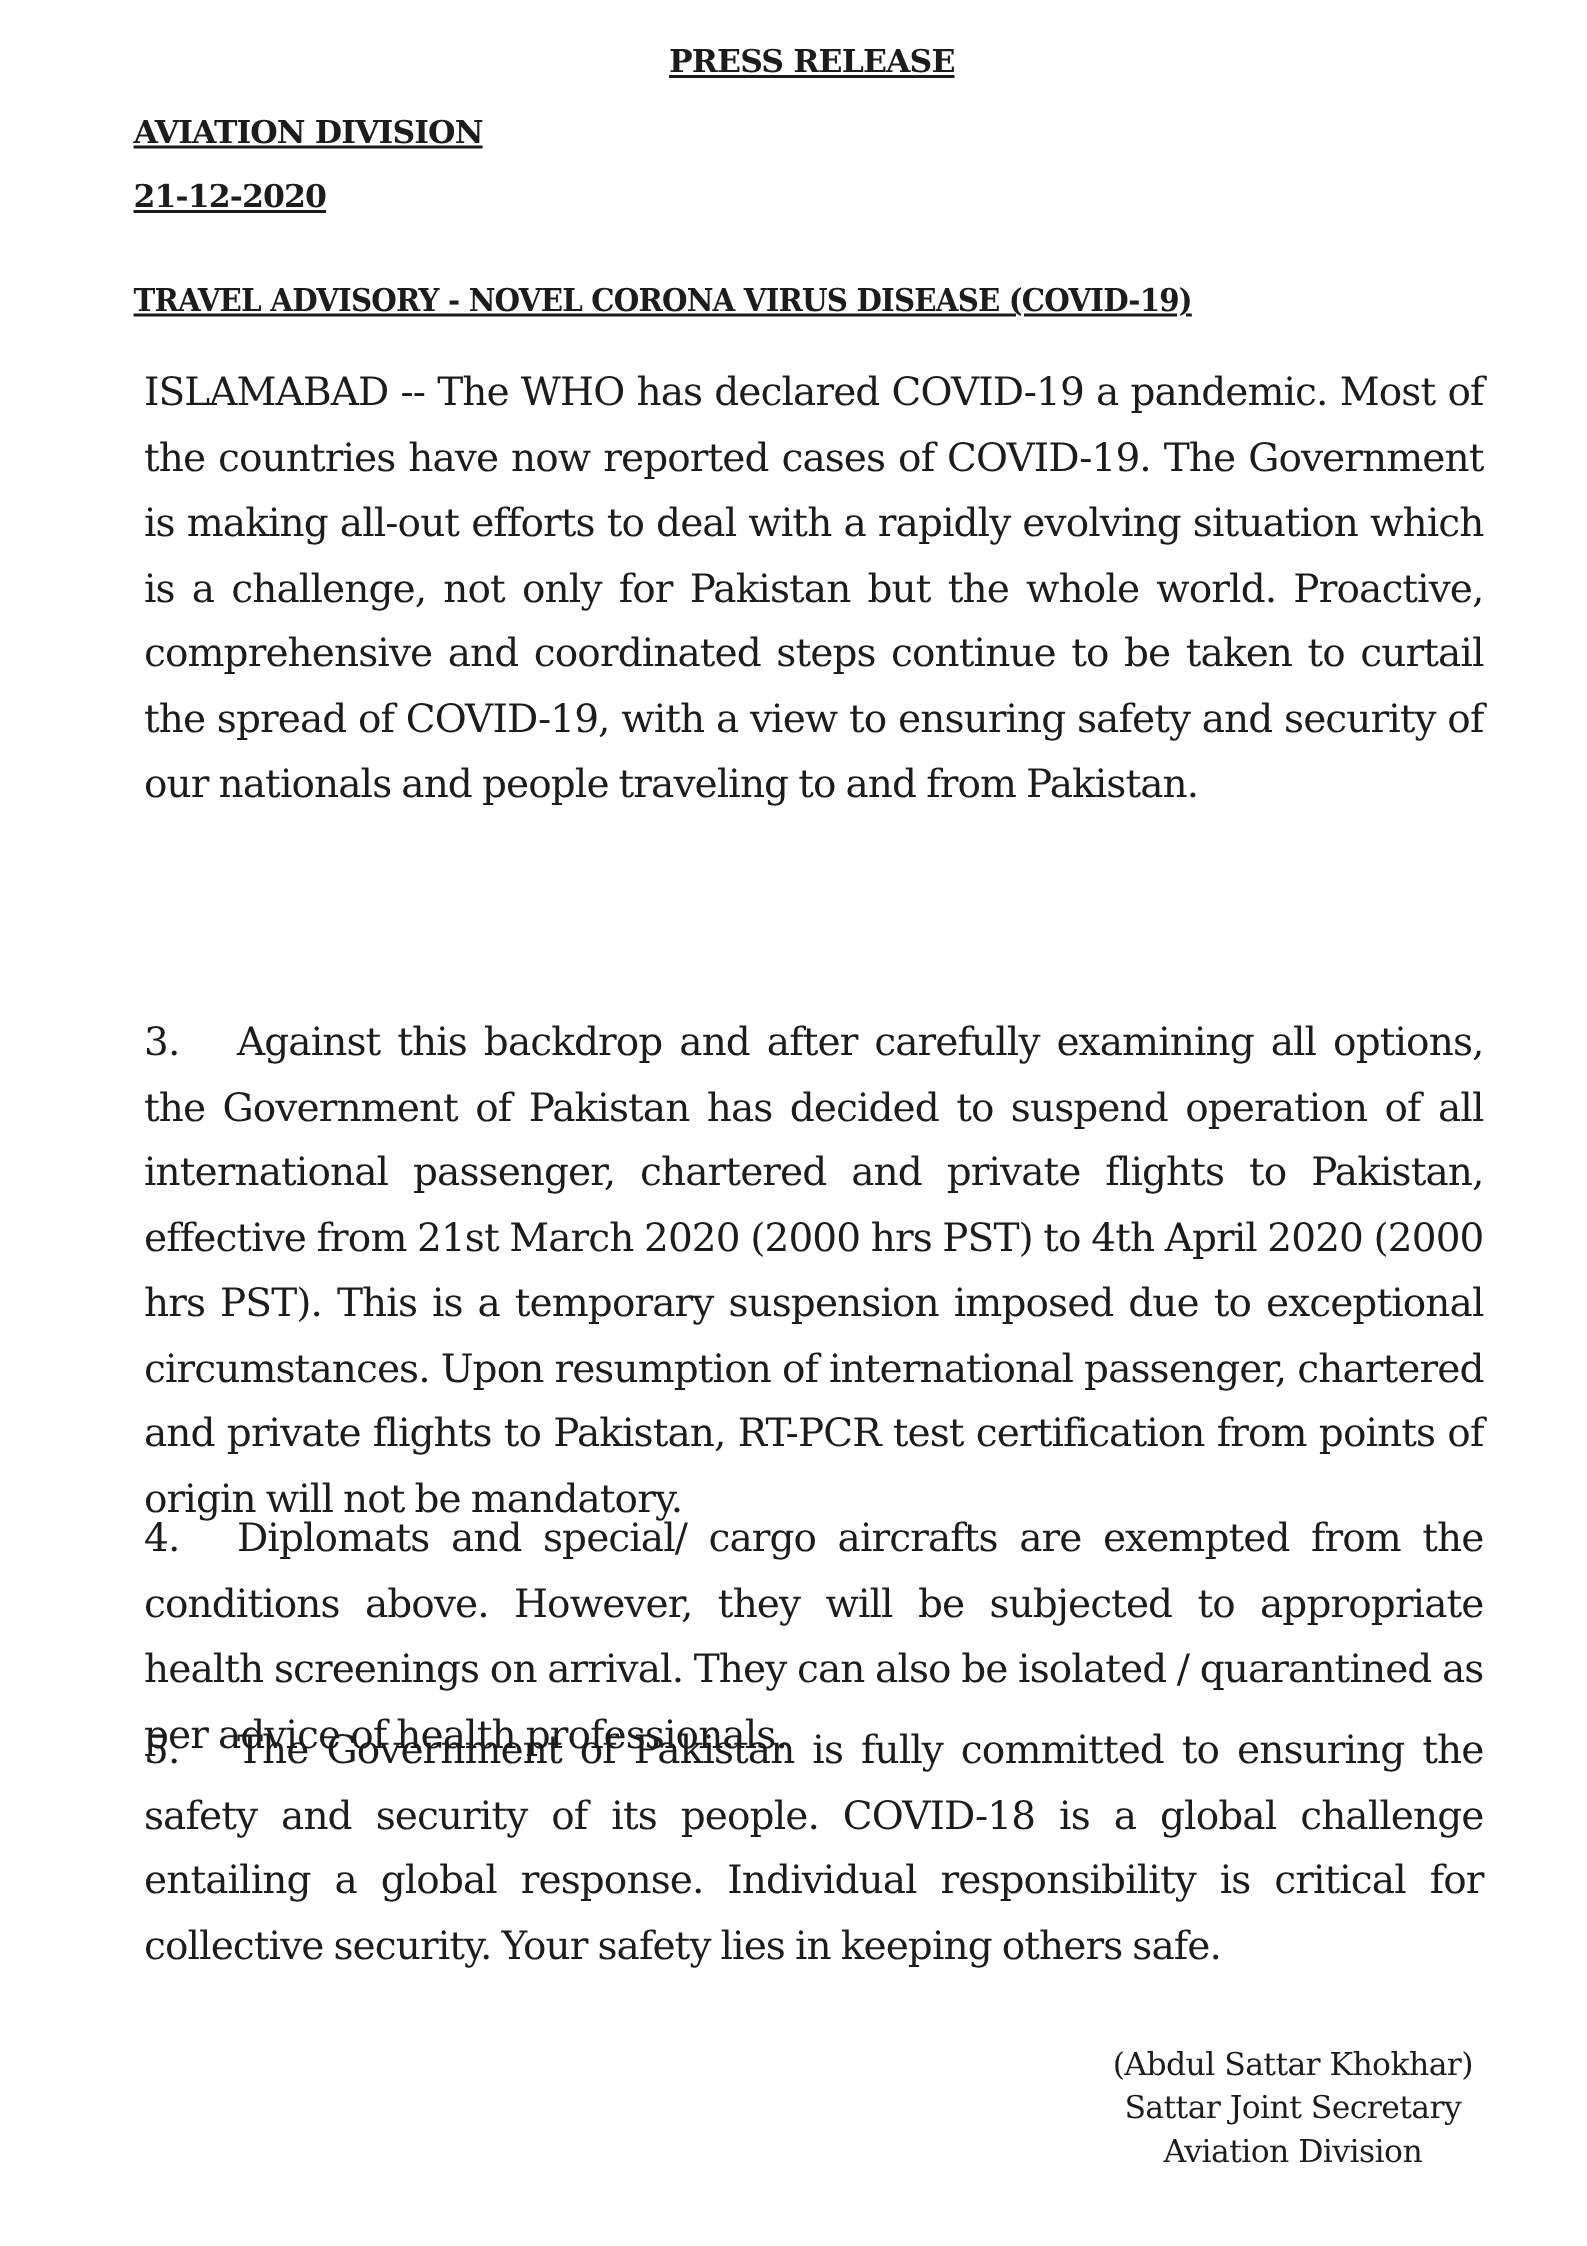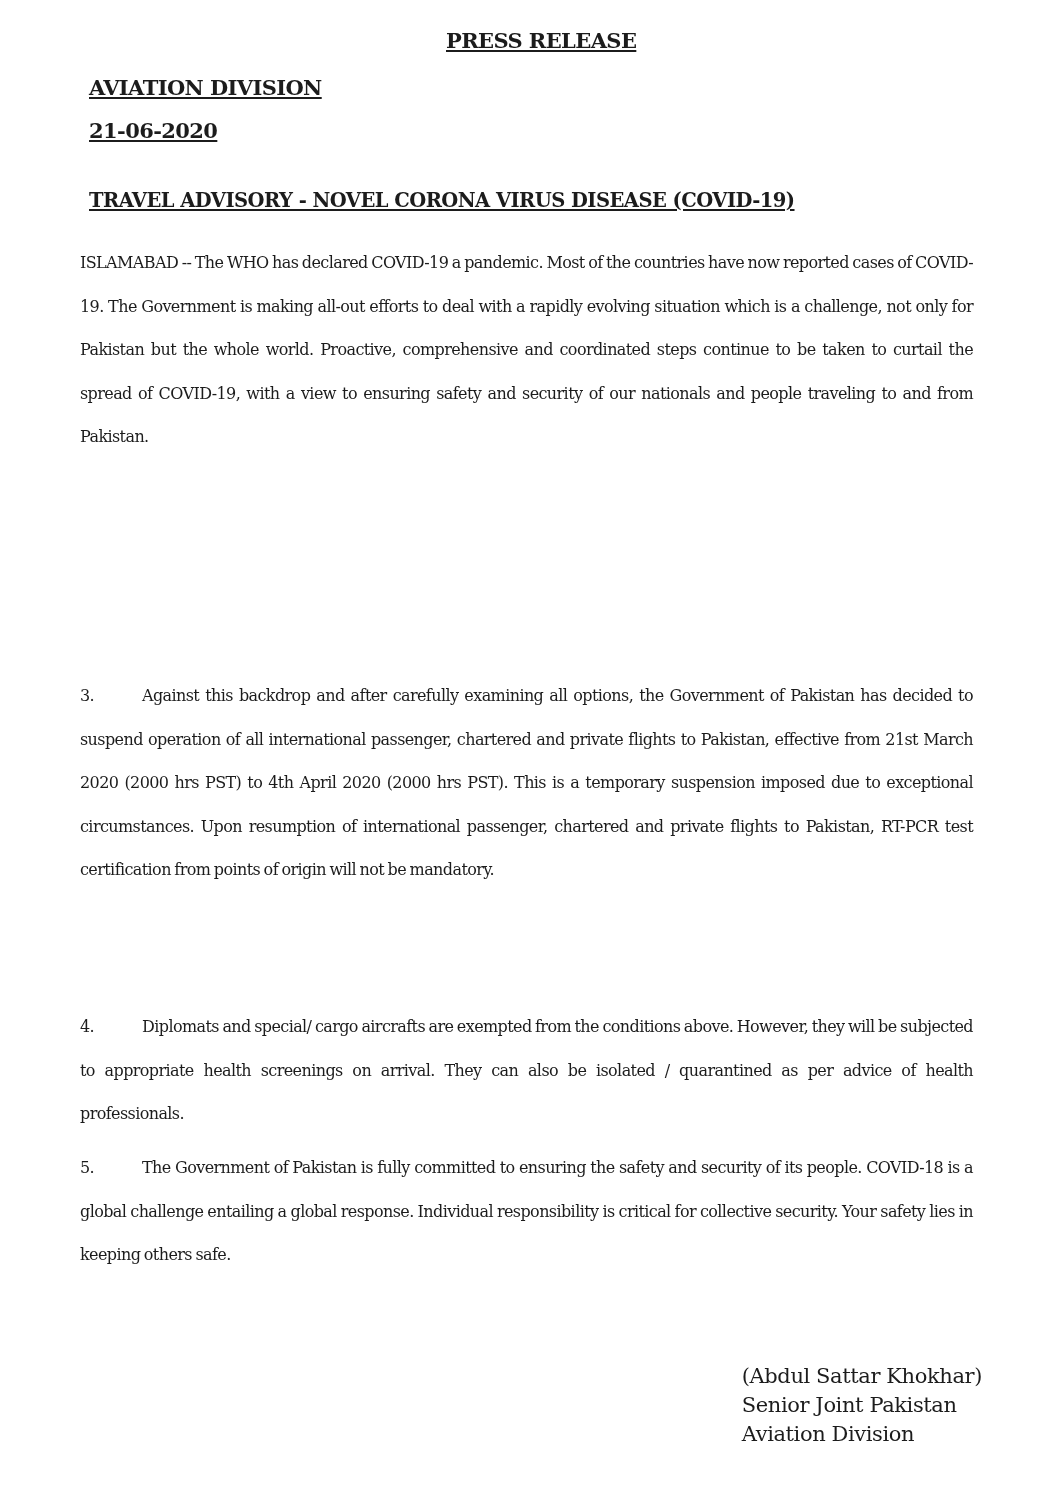--- a/index.html
+++ b/index.html
@@ -5,39 +5,39 @@
   html, body { margin: 0; padding: 0; background: #ffffff; }
   body { width: 1058px; height: 1497px; position: relative; overflow: hidden;
          font-family: "DejaVu Serif", serif; color: #1c1c1c; }
   .page { position: absolute; left: 0; top: 0; width: 1058px; height: 1497px; background: #fff; }
   .hdr { position: absolute; font-weight: bold; text-decoration: underline; font-size: 21px;
          letter-spacing: -0.6px; white-space: nowrap; transform-origin: left top; }
   #title { left: 446px; top: 28px; }
   #division { left: 89px; top: 75px; }
   #date { left: 89px; top: 118px; }
   #subject { left: 89px; top: 187px; transform: scaleX(0.93); }
-  .para { position: absolute; left: 80px; width: 893px; font-size: 16px; line-height: 43.5px;
+  .para { position: absolute; left: 96px; width: 893px; font-size: 26px; line-height: 43.5px;
           text-align: justify; text-align-last: left; letter-spacing: -0.6px; word-spacing: -1px; }
   .para .num { display: inline-block; width: 62px; }
   #p1 { top: 241px; }
   #p2 { top: 529px; }
   #p3 { top: 674px; }
   #p4 { top: 1005px; }
   #p5 { top: 1146px; }
-  .sig { position: absolute; right: 76px; top: 1362px; text-align: left; font-size: 21px;
+  .sig { position: absolute; right: 76px; top: 1362px; text-align: center; font-size: 21px;
          line-height: 29px; letter-spacing: -0.4px; }
   .sig div { white-space: nowrap; }
 </style>
 </head>
 <body>
 
 <div class="page">
   <div class="hdr" id="title">PRESS RELEASE</div>
   <div class="hdr" id="division">AVIATION DIVISION</div>
-  <div class="hdr" id="date">21-06-2020</div>
+  <div class="hdr" id="date">21-12-2020</div>
   <div class="hdr" id="subject">TRAVEL ADVISORY - NOVEL CORONA VIRUS DISEASE (COVID-19)</div>
 
   <div class="para" id="p1">
     <span>ISLAMABAD -- The WHO has declared COVID-19 a pandemic. Most of the countries have now reported cases of COVID-19. The Government is making all-out efforts to deal with a rapidly evolving situation which is a challenge, not only for Pakistan but the whole world. Proactive, comprehensive and coordinated steps continue to be taken to curtail the spread of COVID-19, with a view to ensuring safety and security of our nationals and people traveling to and from Pakistan.</span>
   </div>
 
 
   <div class="para" id="p3">
     <span class="num">3.</span><span>Against this backdrop and after carefully examining all options, the Government of Pakistan has decided to suspend operation of all international passenger, chartered and private flights to Pakistan, effective from 21st March 2020 (2000 hrs PST) to 4th April 2020 (2000 hrs PST). This is a temporary suspension imposed due to exceptional circumstances. Upon resumption of international passenger, chartered and private flights to Pakistan, RT-PCR test certification from points of origin will not be mandatory.</span>
   </div>
@@ -45,16 +45,16 @@
   <div class="para" id="p4">
     <span class="num">4.</span><span>Diplomats and special/ cargo aircrafts are exempted from the conditions above. However, they will be subjected to appropriate health screenings on arrival. They can also be isolated / quarantined as per advice of health professionals.</span>
   </div>
 
   <div class="para" id="p5">
     <span class="num">5.</span><span>The Government of Pakistan is fully committed to ensuring the safety and security of its people. COVID-18 is a global challenge entailing a global response. Individual responsibility is critical for collective security. Your safety lies in keeping others safe.</span>
   </div>
 
   <div class="sig">
     <div>(Abdul Sattar Khokhar)</div>
-    <div>Senior Joint Pakistan</div>
+    <div>Sattar Joint Secretary</div>
     <div>Aviation Division</div>
   </div>
 </div>
 
 </body></html>

